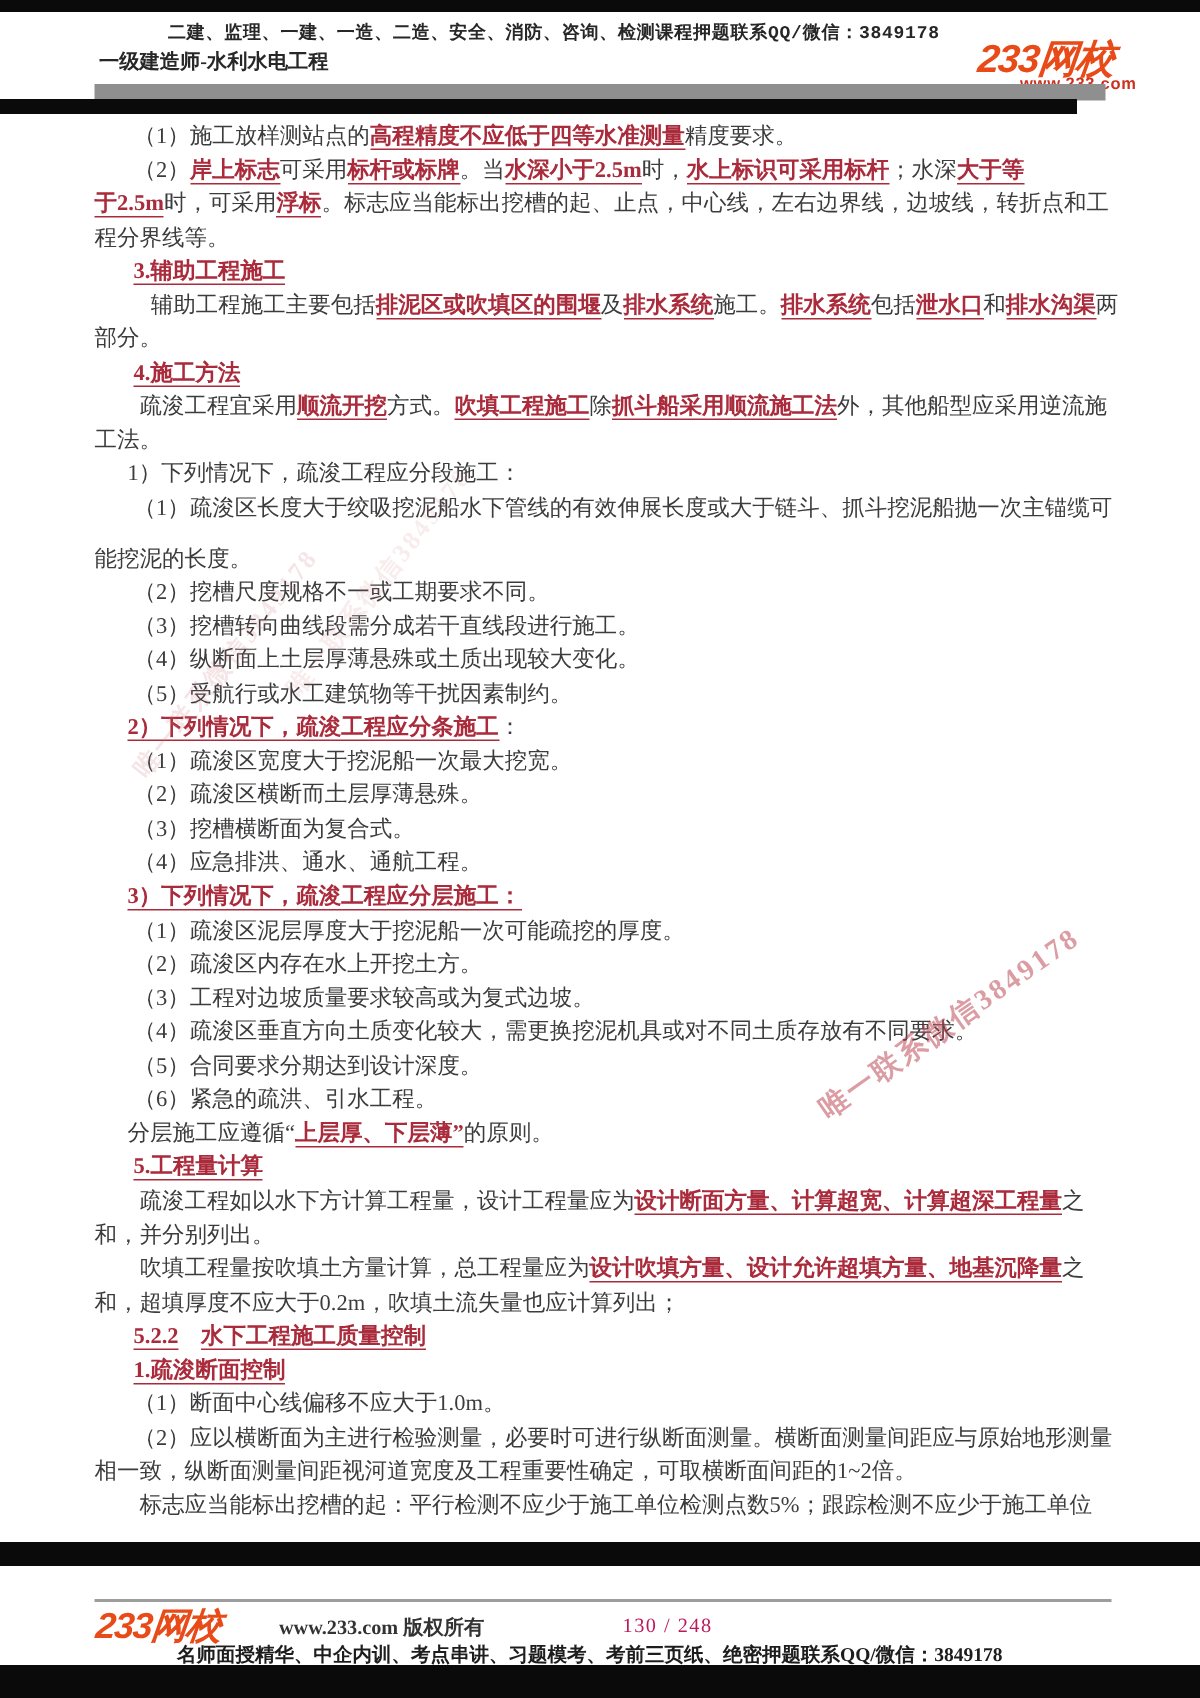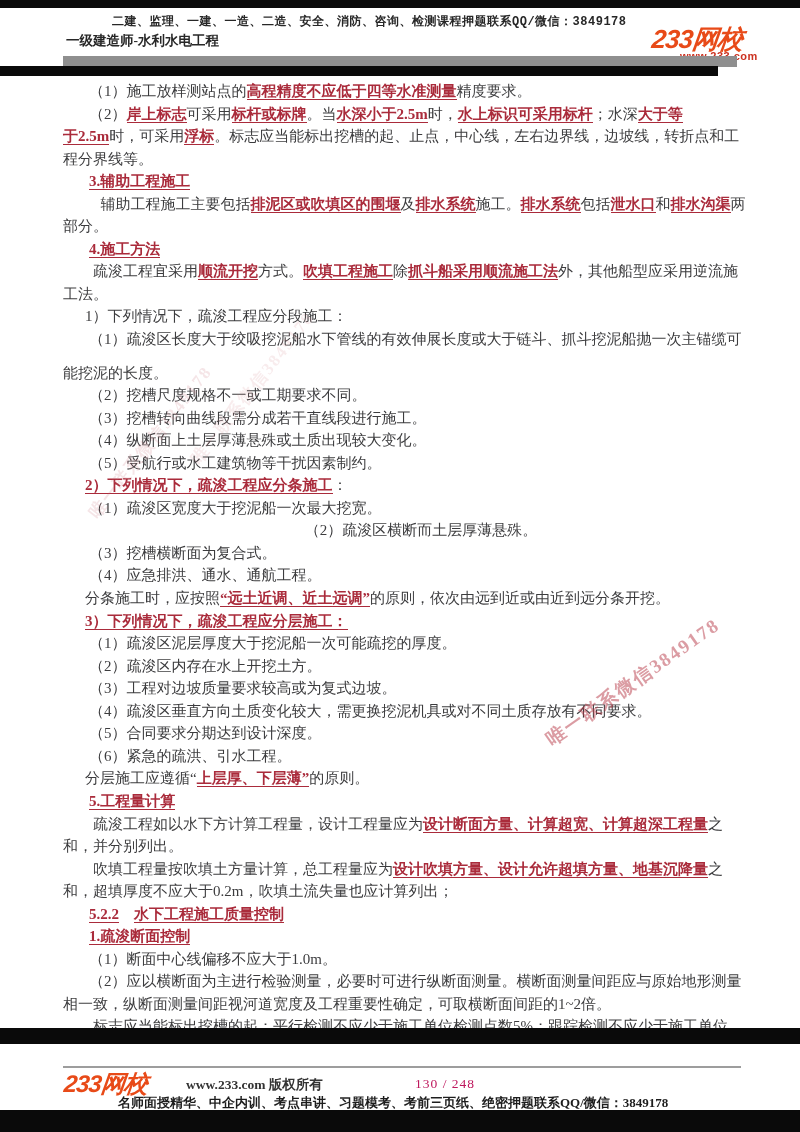--- a/index.html
+++ b/index.html
@@ -64,24 +64,23 @@
       <div class="tline" style="padding-left: 0px;"><span class="tx">工法。</span></div>
       <div class="tline" style="padding-left: 22px;"><span class="tx">1）下列情况下，疏浚工程应分段施工：</span></div>
       <div class="tline" style="padding-left: 26px;"><span class="tx">（1）疏浚区长度大于绞吸挖泥船水下管线的有效伸展长度或大于链斗、抓斗挖泥船抛一次主锚缆可</span></div>
       <div class="tline" style="padding-left: 0px; margin-top: 11px;"><span class="tx">能挖泥的长度。</span></div>
       <div class="tline" style="padding-left: 26px;"><span class="tx">（2）挖槽尺度规格不一或工期要求不同。</span></div>
       <div class="tline" style="padding-left: 26px;"><span class="tx">（3）挖槽转向曲线段需分成若干直线段进行施工。</span></div>
       <div class="tline" style="padding-left: 26px;"><span class="tx">（4）纵断面上土层厚薄悬殊或土质出现较大变化。</span></div>
       <div class="tline" style="padding-left: 26px;"><span class="tx">（5）受航行或水工建筑物等干扰因素制约。</span></div>
       <div class="tline" style="padding-left: 22px;"><span class="hl">2）下列情况下，疏浚工程应分条施工</span><span class="tx">：</span></div>
       <div class="tline" style="padding-left: 26px;"><span class="tx">（1）疏浚区宽度大于挖泥船一次最大挖宽。</span></div>
-      <div class="tline" style="padding-left: 26px; text-align: center;"><span class="tx">（2）疏浚区横断而土层厚薄悬殊。</span></div>
+      <div class="tline" style="padding-left: 26px;"><span class="tx">（2）疏浚区横断而土层厚薄悬殊。</span></div>
       <div class="tline" style="padding-left: 26px;"><span class="tx">（3）挖槽横断面为复合式。</span></div>
       <div class="tline" style="padding-left: 26px;"><span class="tx">（4）应急排洪、通水、通航工程。</span></div>
-      <div class="tline" style="padding-left: 22px;"><span class="tx">分条施工时，应按照</span><span class="hl">“远土近调、近土远调”</span><span class="tx">的原则，依次由远到近或由近到远分条开挖。</span></div>
       <div class="tline" style="padding-left: 22px;"><span class="hl">3）下列情况下，疏浚工程应分层施工：</span></div>
       <div class="tline" style="padding-left: 26px;"><span class="tx">（1）疏浚区泥层厚度大于挖泥船一次可能疏挖的厚度。</span></div>
       <div class="tline" style="padding-left: 26px;"><span class="tx">（2）疏浚区内存在水上开挖土方。</span></div>
       <div class="tline" style="padding-left: 26px;"><span class="tx">（3）工程对边坡质量要求较高或为复式边坡。</span></div>
       <div class="tline" style="padding-left: 26px;"><span class="tx">（4）疏浚区垂直方向土质变化较大，需更换挖泥机具或对不同土质存放有不同要求。</span></div>
       <div class="tline" style="padding-left: 26px;"><span class="tx">（5）合同要求分期达到设计深度。</span></div>
       <div class="tline" style="padding-left: 26px;"><span class="tx">（6）紧急的疏洪、引水工程。</span></div>
       <div class="tline" style="padding-left: 22px;"><span class="tx">分层施工应遵循“</span><span class="hl">上层厚、下层薄”</span><span class="tx">的原则。</span></div>
       <div class="tline" style="padding-left: 26px;"><span class="hl">5.工程量计算</span></div>
       <div class="tline" style="padding-left: 30px;"><span class="tx">疏浚工程如以水下方计算工程量，设计工程量应为</span><span class="hl">设计断面方量、计算超宽、计算超深工程量</span><span class="tx">之</span></div>

